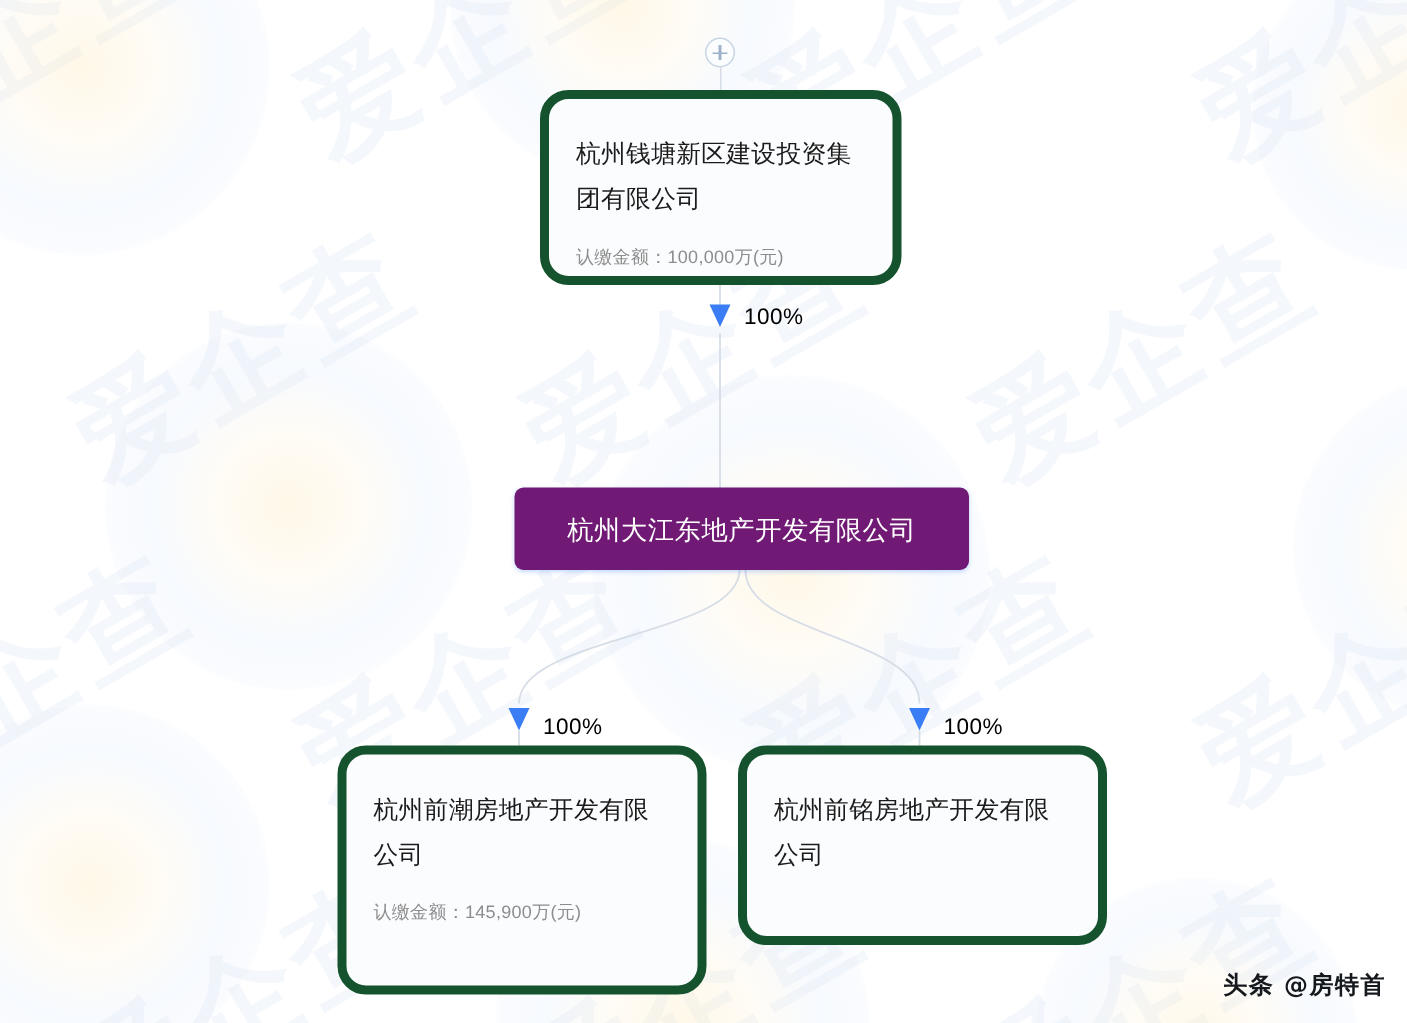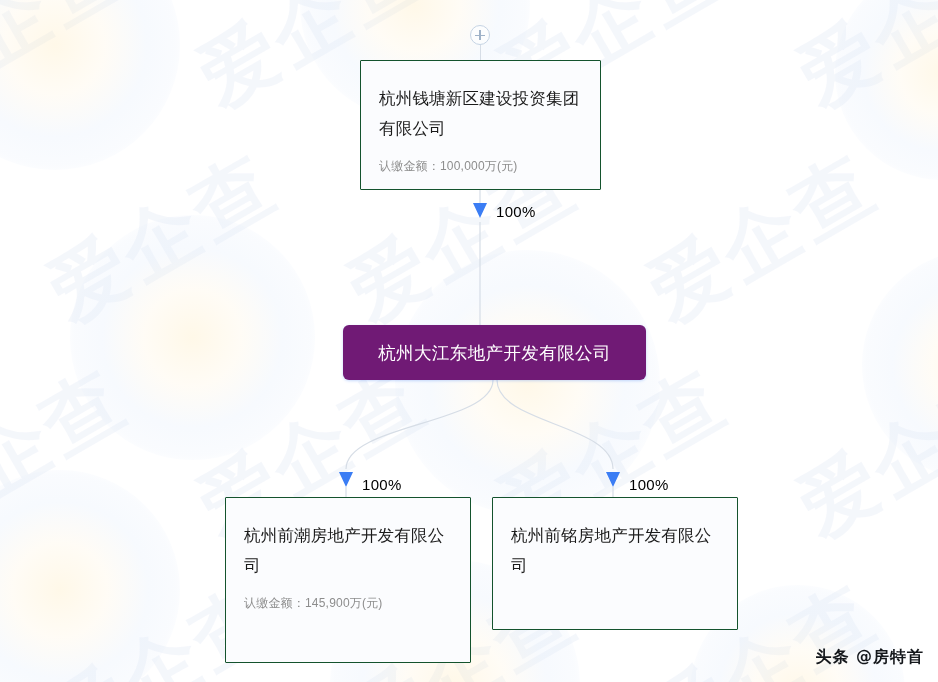--- a/index.html
+++ b/index.html
@@ -90,22 +90,22 @@
   }
 
   
   .node {
     position: absolute;
     box-sizing: border-box;
     z-index: 3;
   }
   .card {
     background: #fbfcfe;
-    border: 1px solid #14532d;
-    border-radius: 1px;
+    border: 6px solid #14532d;
+    border-radius: 19px;
     box-sizing: border-box;
     padding: 22px 18px 0 18px;
     height: 100%;
     cursor: pointer;
   }
   .card-name {
     font-size: 16.5px;
     line-height: 30px;
     color: #1b1b1b;
     letter-spacing: .2px;

